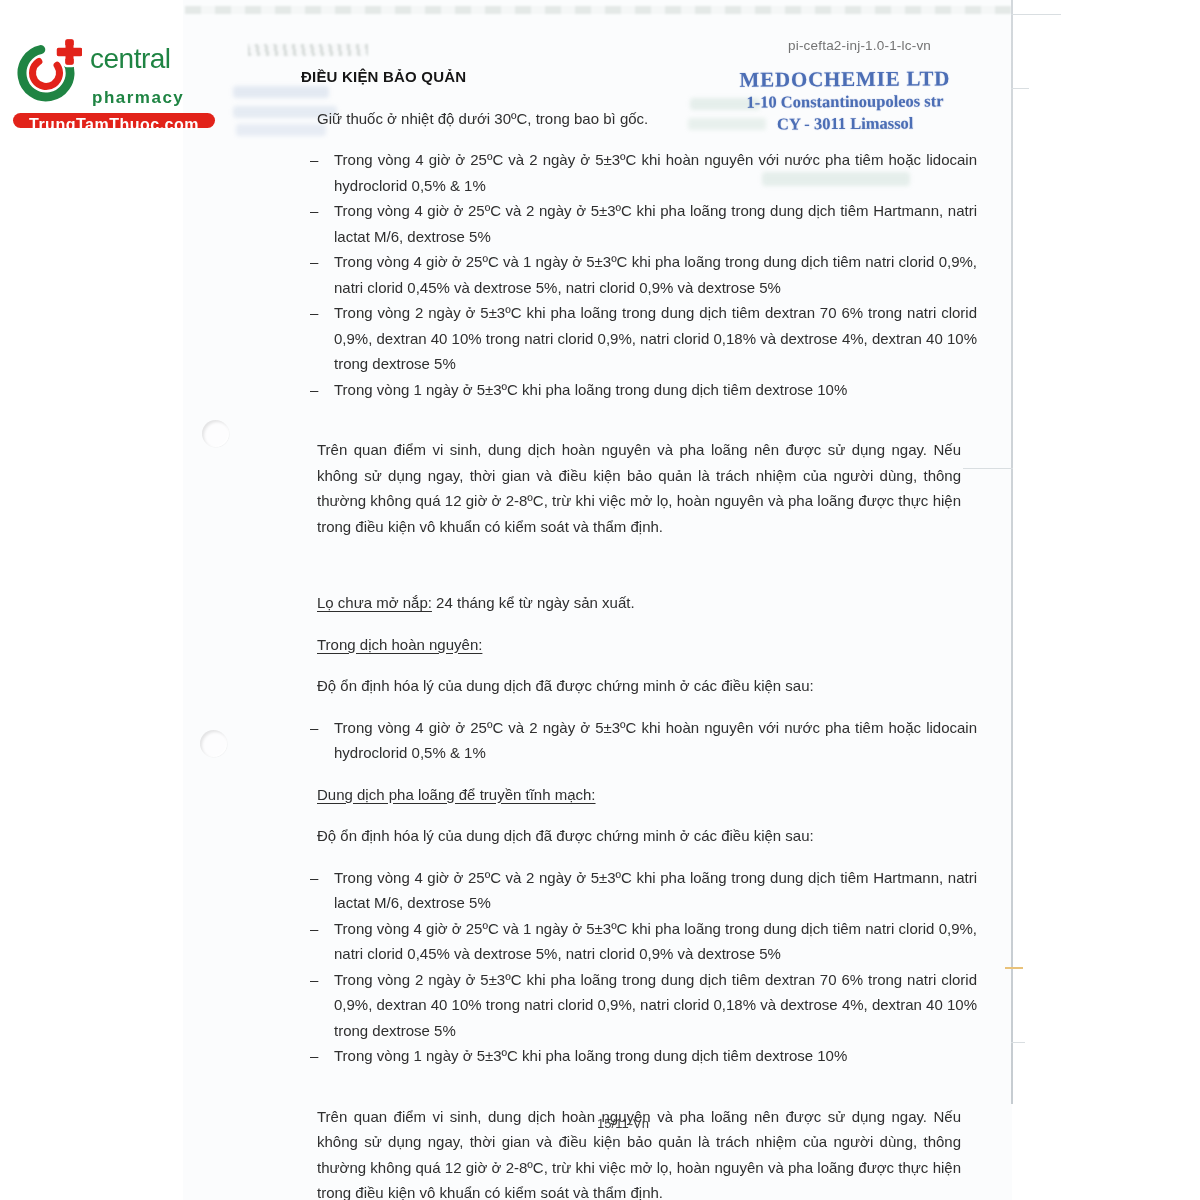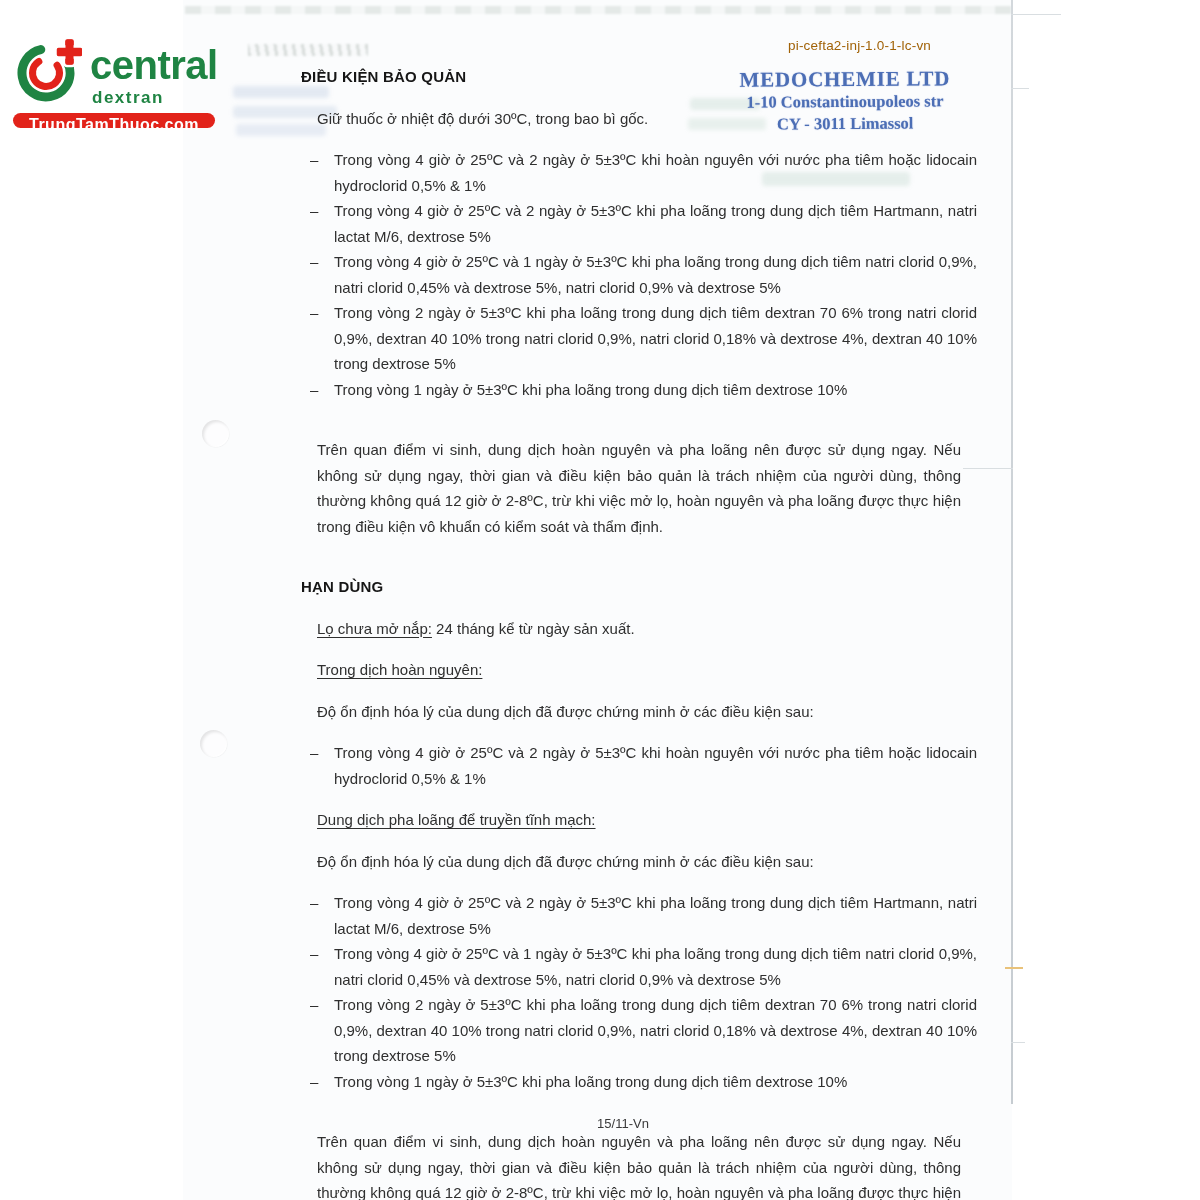--- a/index.html
+++ b/index.html
@@ -28,29 +28,29 @@
   .tick{position:absolute;height:1px;background:#d9dee1;}
   .tick-orange{position:absolute;height:2px;background:#e9c27a;}
   
   .hole{position:absolute;width:27px;height:27px;border-radius:50%;background:#fdfdfe;
     box-shadow:inset 2px 2px 3px rgba(0,0,0,0.10), inset -1px -1px 2px rgba(255,255,255,0.9), 0.5px 0.5px 1px rgba(0,0,0,0.05);}
   .hp1{left:202px;top:420px;}
   .hp2{left:200px;top:730px;}
   
   .logo{position:absolute;left:10px;top:34px;width:232px;}
   .logo-mark{position:absolute;left:6px;top:2px;}
-  .brand-name{position:absolute;left:80px;top:9px;font-size:40px;font-weight:bold;
+  .brand-name{position:absolute;left:80px;top:9px;font-size:28px;font-weight:normal;
     color:var(--green,#1f8443);letter-spacing:-0.5px;}
   .brand-sub{position:absolute;left:82px;top:54px;font-size:17px;font-weight:bold;
     color:var(--green,#1f8443);letter-spacing:1.5px;}
   .pill{position:absolute;left:3px;top:79px;width:202px;height:15px;border-radius:12px;
     background:var(--red,#e2231a);color:#ffffff;font-weight:bold;font-size:16px;
     text-align:center;line-height:23px;letter-spacing:0.5px;}
   
-  .doccode{position:absolute;left:788px;top:38px;font-size:13.5px;color:#a16207;letter-spacing:0.2px;}
+  .doccode{position:absolute;left:788px;top:38px;font-size:13.5px;color:#737373;letter-spacing:0.2px;}
   .stamp{position:absolute;left:738px;top:67px;width:214px;text-align:center;z-index:1;
     font-family:"Liberation Serif", serif;font-weight:bold;color:var(--stamp,#3a5fae);
     opacity:0.9;text-shadow:0 0 1.2px rgba(58,95,174,0.55);transform:rotate(-0.4deg);}
   .stamp-l1{font-size:21px;letter-spacing:0.8px;line-height:24px;}
   .stamp-l2{font-size:16.5px;line-height:22px;}
   .stamp-l3{font-size:16.5px;line-height:21px;}
   
   .doc{position:absolute;left:301px;top:64px;width:676px;z-index:2;
     font-size:15px;line-height:25.5px;color:#2f2f2f;text-align:justify;}
   .b-heading{font-weight:bold;color:#161616;letter-spacing:0.2px;}
@@ -94,21 +94,21 @@
         <circle cx="30" cy="37" r="13.5" stroke="#e2231a" stroke-width="7" stroke-dasharray="64 21" stroke-dashoffset="0" transform="rotate(-35 30 37)" stroke-linecap="round"></circle>
         <g>
           <rect x="48" y="2" width="11" height="28" rx="3" fill="#e2231a" stroke="#ffffff" stroke-width="2.5"></rect>
           <rect x="39.5" y="10.5" width="28" height="11" rx="3" fill="#e2231a" stroke="#ffffff" stroke-width="2.5"></rect>
           <rect x="49.5" y="3.5" width="8" height="25" rx="2.5" fill="#e2231a"></rect>
           <rect x="41" y="12" width="25" height="8" rx="2.5" fill="#e2231a"></rect>
         </g>
       </g>
     </svg>
     <div class="brand-name">central</div>
-    <div class="brand-sub">dextran</div>
+    <div class="brand-sub">pharmacy</div>
     <div class="pill">TrungTamThuoc.com</div>
   </div>
 
   <div class="doccode">pi-cefta2-inj-1.0-1-lc-vn</div>
 
   <div class="stamp">
     <div class="stamp-l1">MEDOCHEMIE LTD</div>
     <div class="stamp-l2">1-10 Constantinoupoleos str</div>
     <div class="stamp-l3">CY - 3011 Limassol</div>
   </div>
@@ -117,21 +117,20 @@
       <div class="b-heading">ĐIỀU KIỆN BẢO QUẢN</div>
       <p class="b-para">Giữ thuốc ở nhiệt độ dưới 30ºC, trong bao bì gốc.</p>
       <div class="b-bullet"><span class="b-dash">–</span><span class="b-btext">Trong vòng 4 giờ ở 25ºC và 2 ngày ở 5±3ºC khi hoàn nguyên với nước pha tiêm hoặc lidocain hydroclorid 0,5% &amp; 1%</span></div>
       <div class="b-bullet"><span class="b-dash">–</span><span class="b-btext">Trong vòng 4 giờ ở 25ºC và 2 ngày ở 5±3ºC khi pha loãng trong dung dịch tiêm Hartmann, natri lactat M/6, dextrose 5%</span></div>
       <div class="b-bullet"><span class="b-dash">–</span><span class="b-btext">Trong vòng 4 giờ ở 25ºC và 1 ngày ở 5±3ºC khi pha loãng trong dung dịch tiêm natri clorid 0,9%, natri clorid 0,45% và dextrose 5%, natri clorid 0,9% và dextrose 5%</span></div>
       <div class="b-bullet"><span class="b-dash">–</span><span class="b-btext">Trong vòng 2 ngày ở 5±3ºC khi pha loãng trong dung dịch tiêm dextran 70 6% trong natri clorid 0,9%, dextran 40 10% trong natri clorid 0,9%, natri clorid 0,18% và dextrose 4%, dextran 40 10% trong dextrose 5%</span></div>
       <div class="b-bullet"><span class="b-dash">–</span><span class="b-btext">Trong vòng 1 ngày ở 5±3ºC khi pha loãng trong dung dịch tiêm dextrose 10%</span></div>
       <div class="b-gap"></div>
       <p class="b-para">Trên quan điểm vi sinh, dung dịch hoàn nguyên và pha loãng nên được sử dụng ngay. Nếu không sử dụng ngay, thời gian và điều kiện bảo quản là trách nhiệm của người dùng, thông thường không quá 12 giờ ở 2-8ºC, trừ khi việc mở lọ, hoàn nguyên và pha loãng được thực hiện trong điều kiện vô khuẩn có kiểm soát và thẩm định.</p>
       <div class="b-gap"></div>
-      <div class="b-heading">HẠN DÙNG</div>
       <p class="b-para"><span class="u">Lọ chưa mở nắp:</span><span> 24 tháng kể từ ngày sản xuất.</span></p>
       <p class="b-para"><span class="u">Trong dịch hoàn nguyên:</span></p>
       <p class="b-para">Độ ổn định hóa lý của dung dịch đã được chứng minh ở các điều kiện sau:</p>
       <div class="b-bullet"><span class="b-dash">–</span><span class="b-btext">Trong vòng 4 giờ ở 25ºC và 2 ngày ở 5±3ºC khi hoàn nguyên với nước pha tiêm hoặc lidocain hydroclorid 0,5% &amp; 1%</span></div>
       <p class="b-para"><span class="u">Dung dịch pha loãng để truyền tĩnh mạch:</span></p>
       <p class="b-para">Độ ổn định hóa lý của dung dịch đã được chứng minh ở các điều kiện sau:</p>
       <div class="b-bullet"><span class="b-dash">–</span><span class="b-btext">Trong vòng 4 giờ ở 25ºC và 2 ngày ở 5±3ºC khi pha loãng trong dung dịch tiêm Hartmann, natri lactat M/6, dextrose 5%</span></div>
       <div class="b-bullet"><span class="b-dash">–</span><span class="b-btext">Trong vòng 4 giờ ở 25ºC và 1 ngày ở 5±3ºC khi pha loãng trong dung dịch tiêm natri clorid 0,9%, natri clorid 0,45% và dextrose 5%, natri clorid 0,9% và dextrose 5%</span></div>
       <div class="b-bullet"><span class="b-dash">–</span><span class="b-btext">Trong vòng 2 ngày ở 5±3ºC khi pha loãng trong dung dịch tiêm dextran 70 6% trong natri clorid 0,9%, dextran 40 10% trong natri clorid 0,9%, natri clorid 0,18% và dextrose 4%, dextran 40 10% trong dextrose 5%</span></div>
       <div class="b-bullet"><span class="b-dash">–</span><span class="b-btext">Trong vòng 1 ngày ở 5±3ºC khi pha loãng trong dung dịch tiêm dextrose 10%</span></div>

